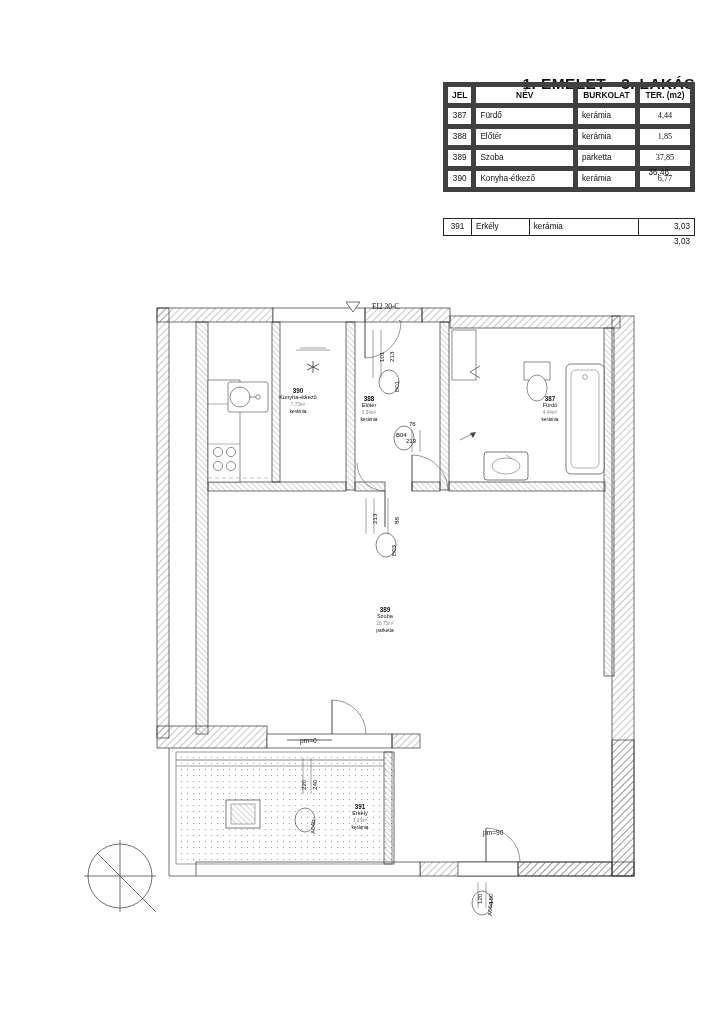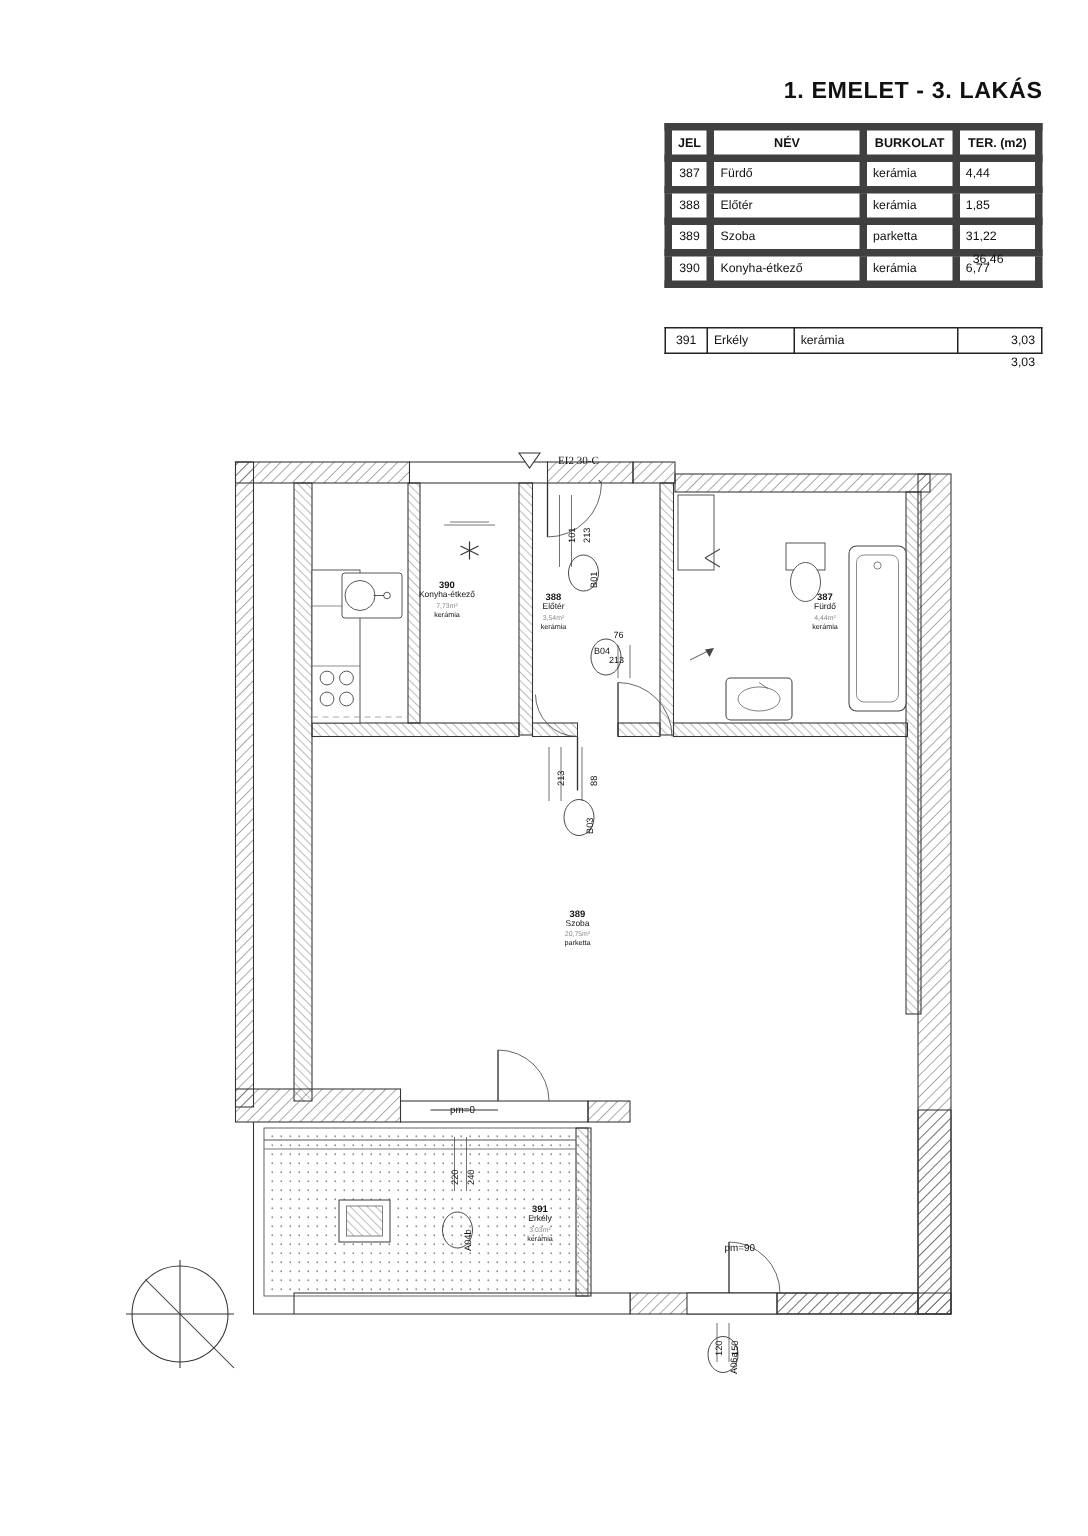--- a/index.html
+++ b/index.html
@@ -4,38 +4,38 @@
 <style>
   * { box-sizing: border-box; }
   html, body { margin:0; padding:0; background:#ffffff; }
   body {
     width:725px; height:1024px; position:relative; overflow:hidden;
     font-family:"Liberation Sans", sans-serif; color:#111;
   }
 
   
   .title {
-    position:absolute; right:30px; top:52px;
+    position:absolute; right:30px; top:75px;
     font-size:15.5px; font-weight:bold; letter-spacing:.4px;
     white-space:nowrap;
   }
 
   
   .room-table {
     position:absolute; left:443px; top:82px; width:252px;
     border-collapse:collapse; font-size:8.2px;
   }
   .room-table th, .room-table td {
     border:5px solid #404040; padding:2px 4px; height:17px; line-height:12px;
   }
   .room-table th { font-weight:bold; text-align:center; font-size:8.4px; }
   .room-table td.jel { width:28px; text-align:center; }
   .room-table td.nev { width:104px; text-align:left; }
   .room-table td.burk { width:62px; text-align:left; }
-  .room-table td.ter { width:56px; text-align:left; }
+  .room-table td.ter { width:56px; text-align:center;font-family:Liberation Serif, serif; }
   .sum-row {
     position:absolute; left:422px; top:168px; width:252px;
     font-size:8.2px; text-align:right; padding-right:5px;
   }
 
   
   .balcony-table {
     position:absolute; left:443px; top:218px; width:252px;
     border-collapse:collapse; font-size:8.2px;
   }
@@ -95,21 +95,21 @@
     <tr>
       <td class="jel">388</td>
       <td class="nev">Előtér</td>
       <td class="burk">kerámia</td>
       <td class="ter">1,85</td>
     </tr>
     <tr>
       <td class="jel">389</td>
       <td class="nev">Szoba</td>
       <td class="burk">parketta</td>
-      <td class="ter">31,22</td>
+      <td class="ter">37,85</td>
     </tr>
     <tr>
       <td class="jel">390</td>
       <td class="nev">Konyha-étkező</td>
       <td class="burk">kerámia</td>
       <td class="ter">6,77</td>
     </tr>
   </tbody>
 </table>
 <div class="sum-row">36,46</div>

